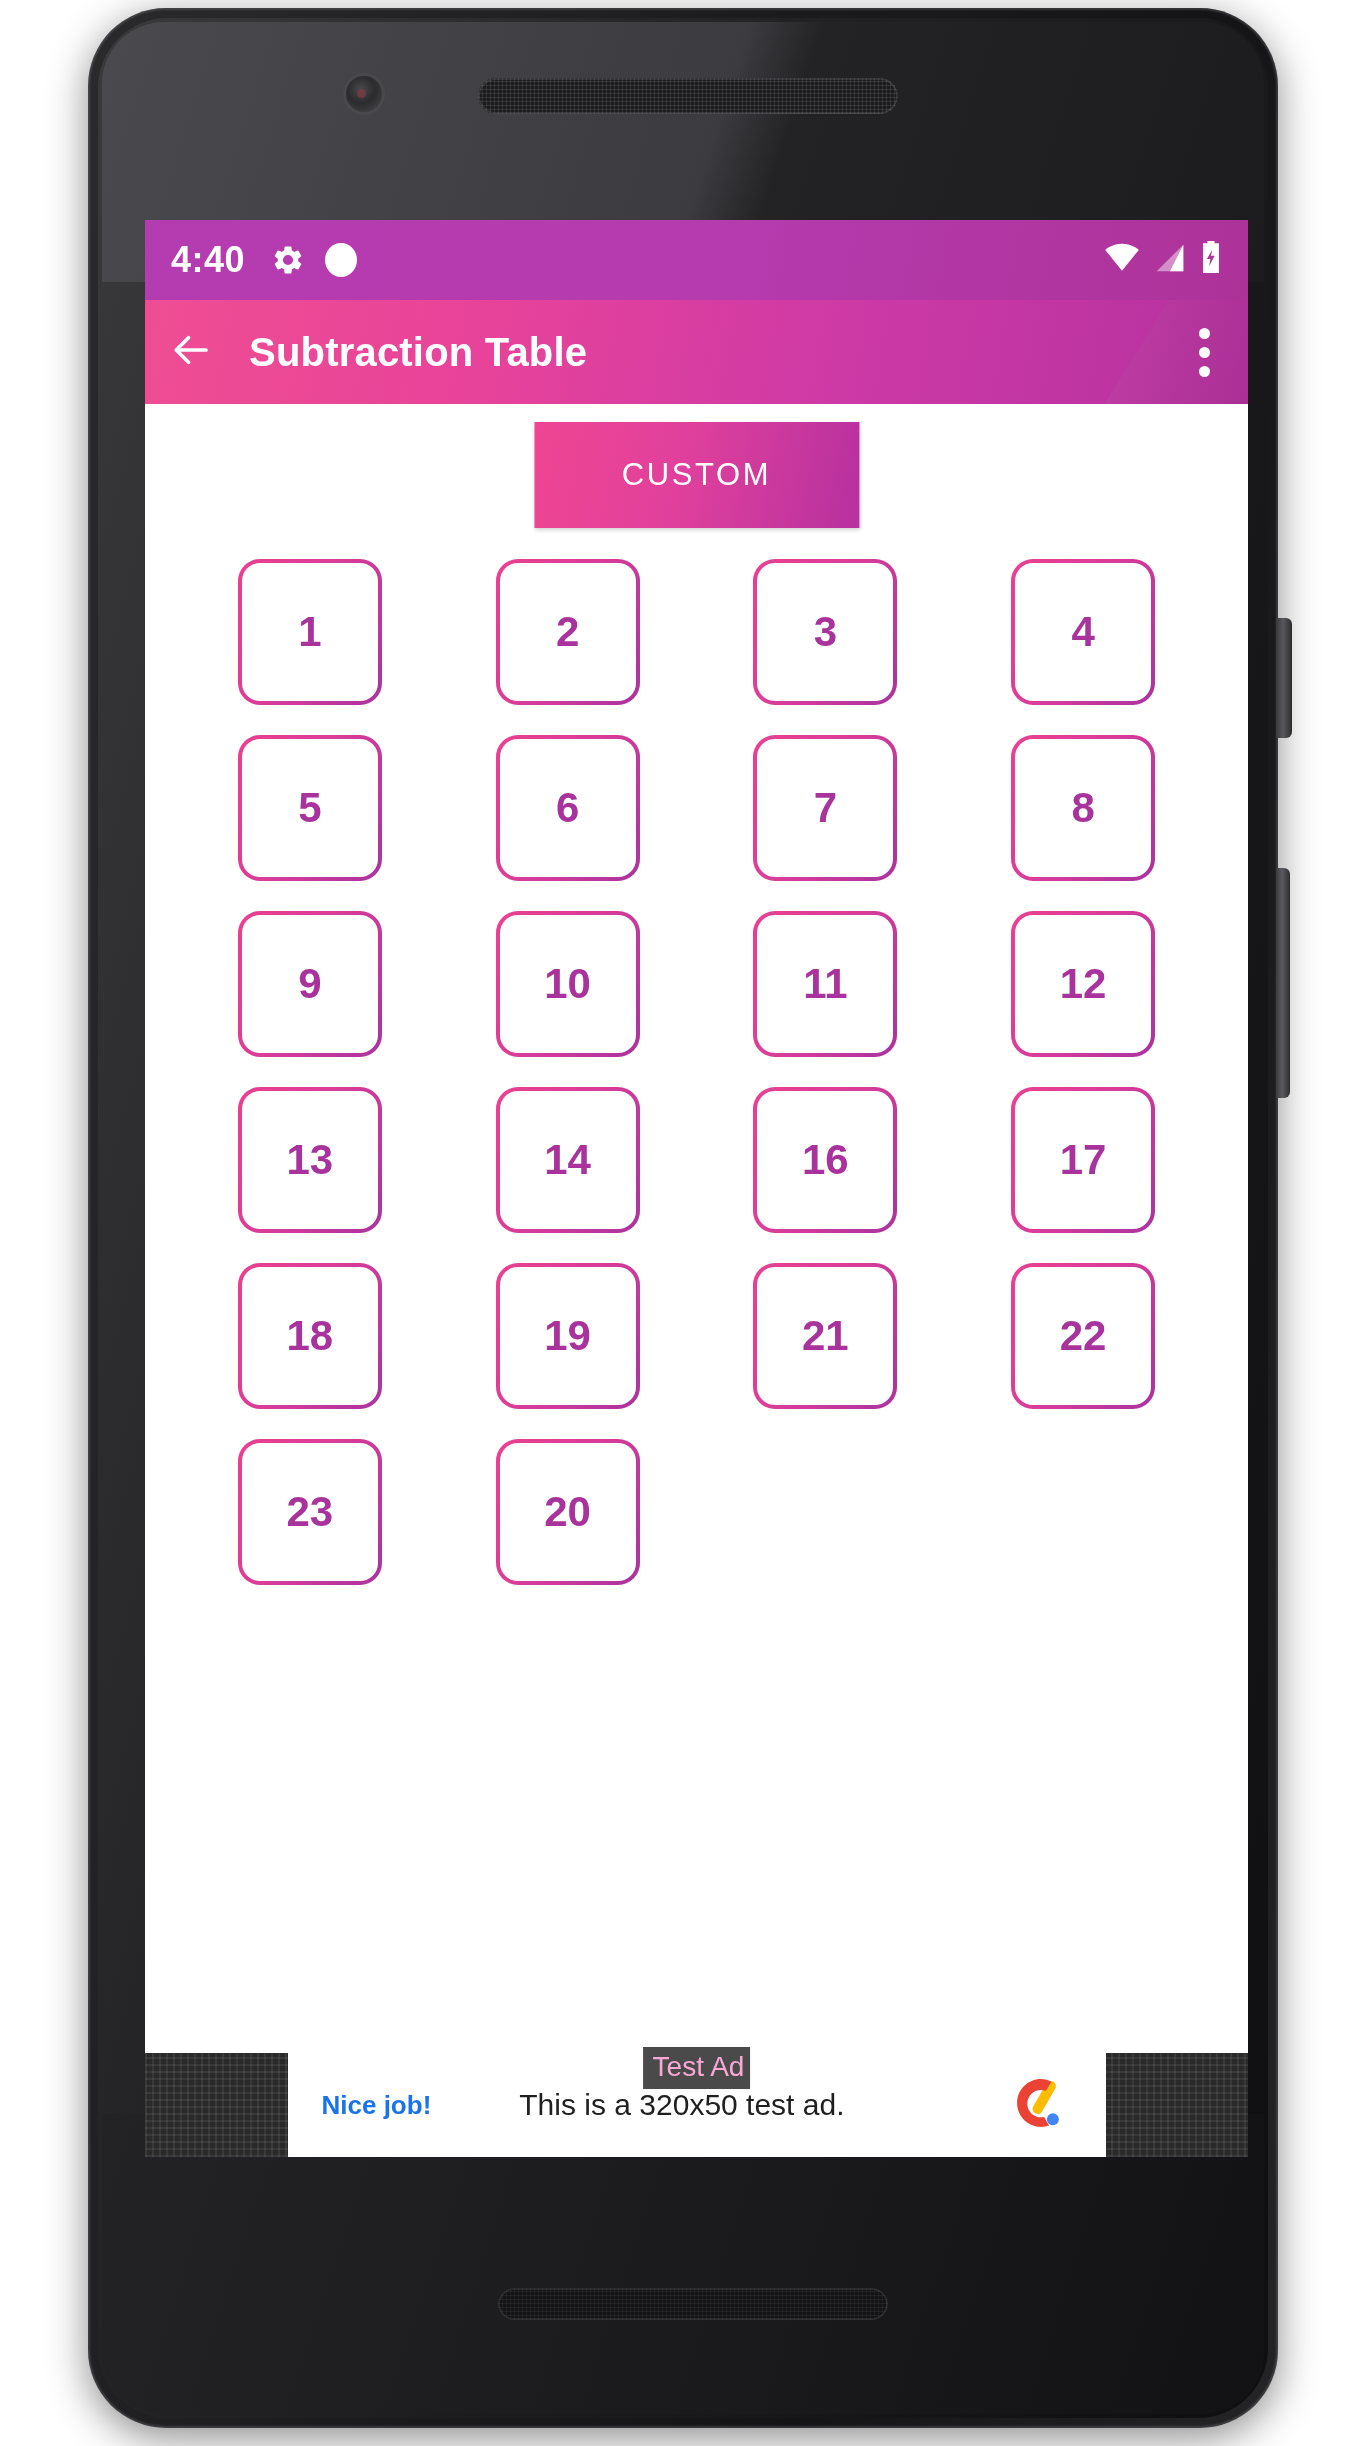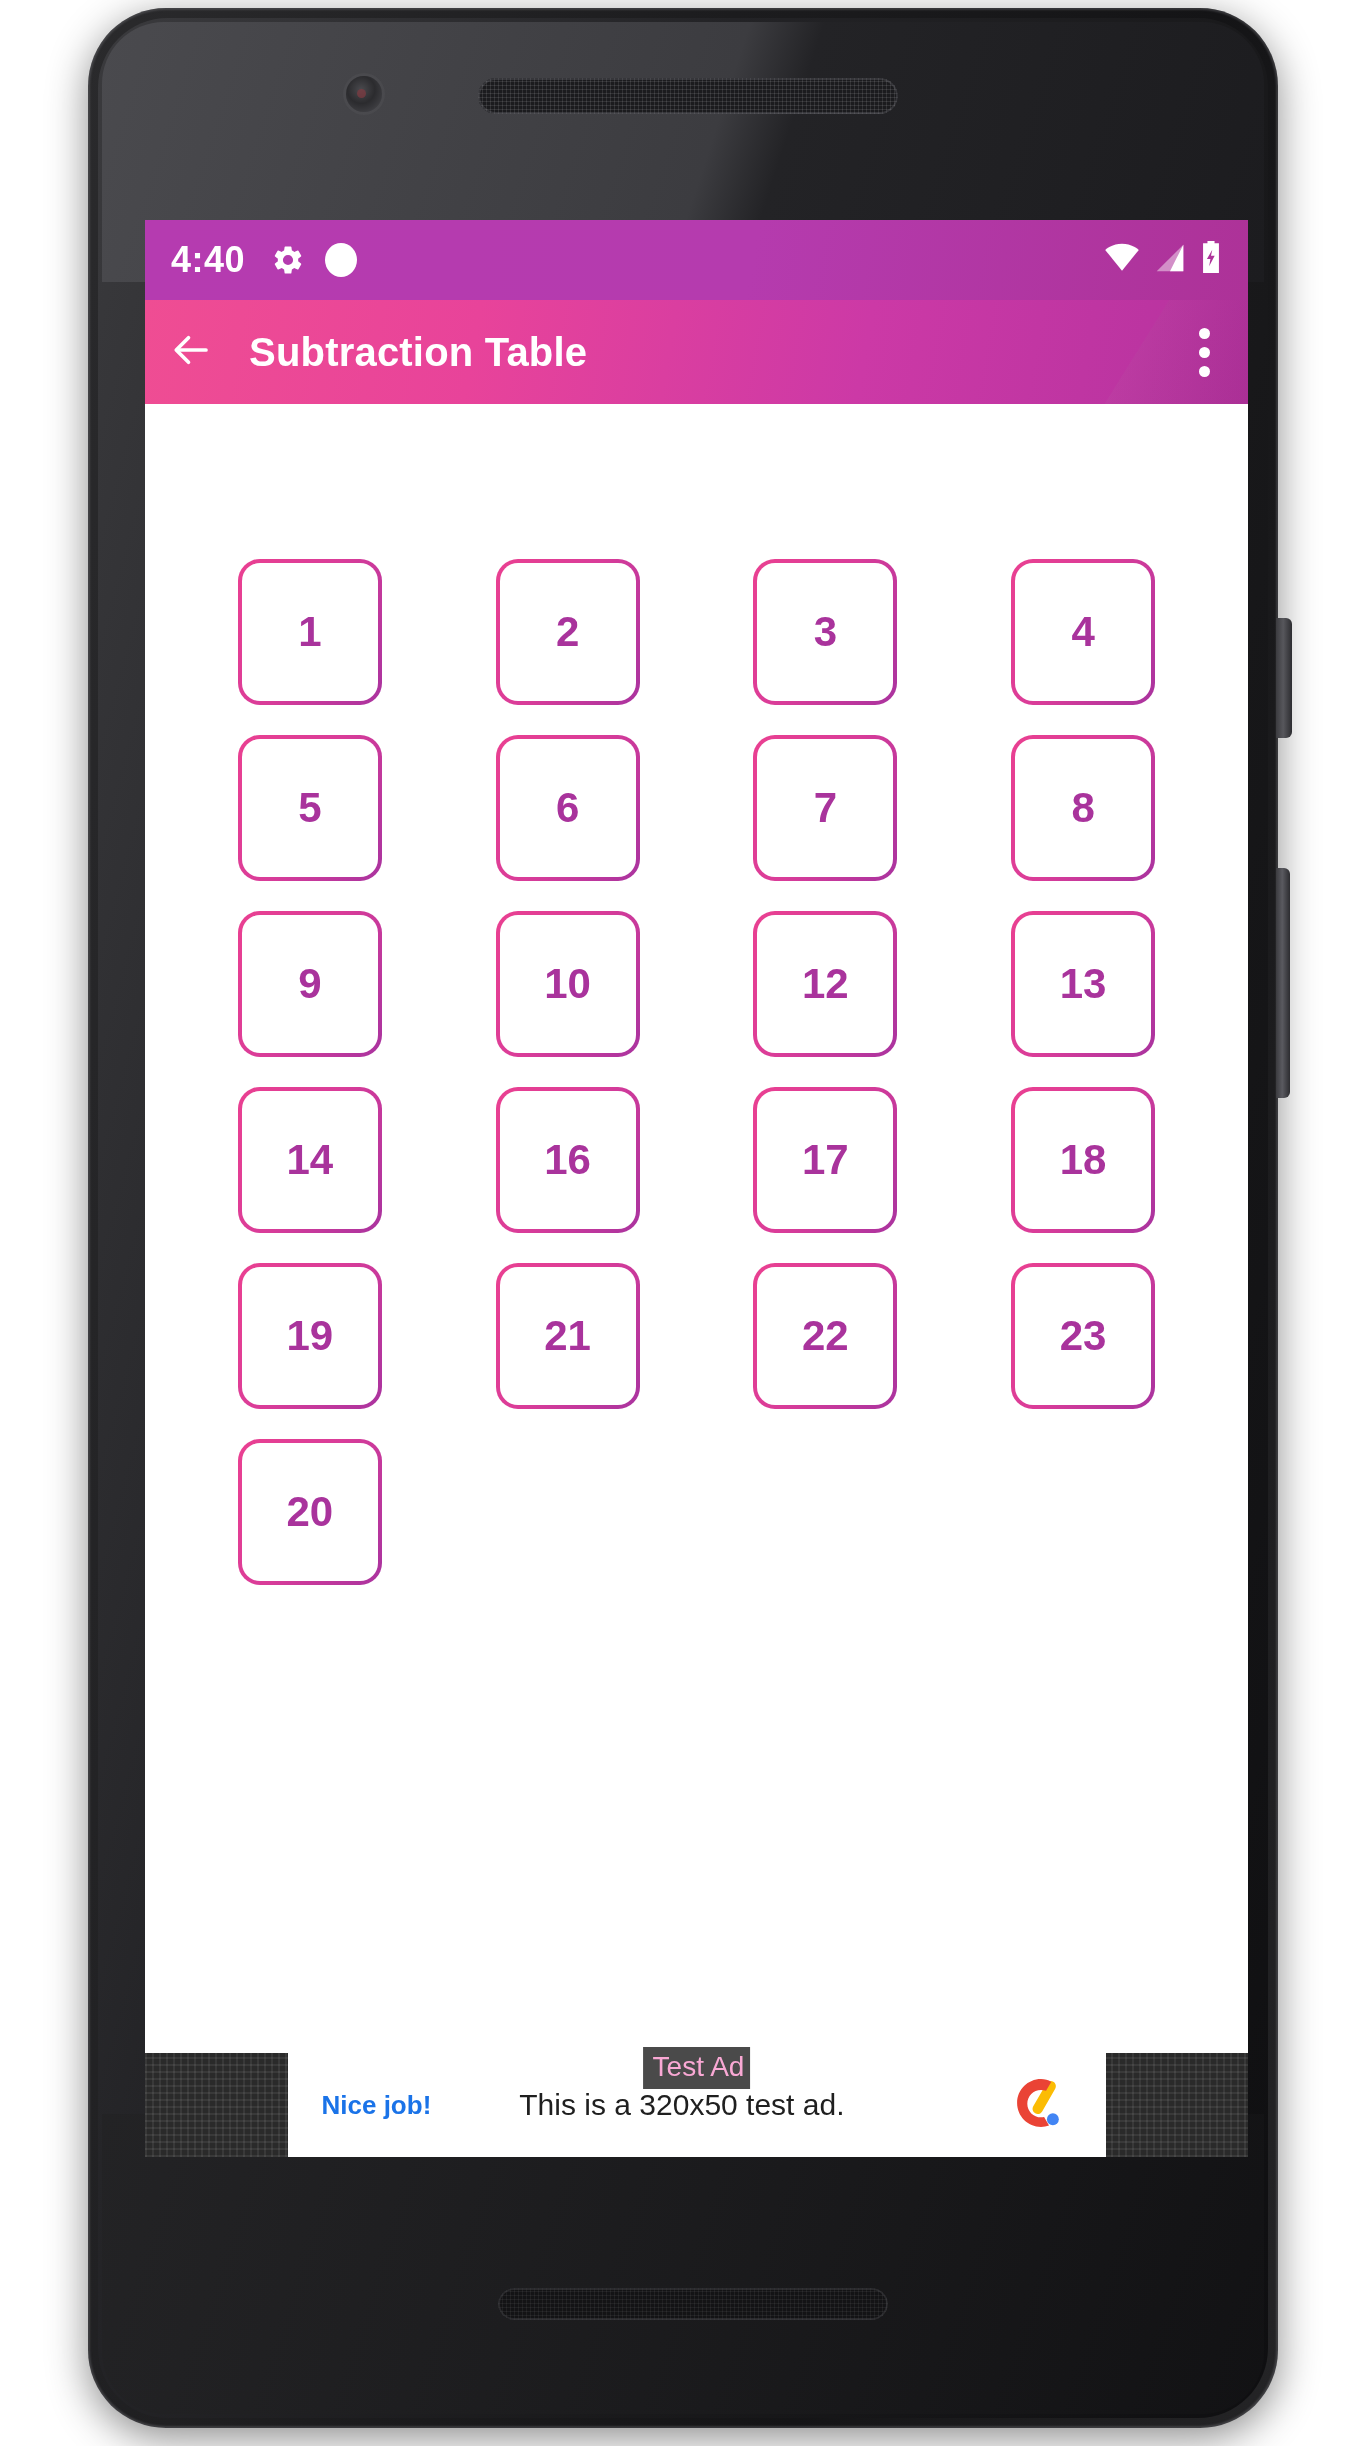--- a/index.html
+++ b/index.html
@@ -379,20 +379,21 @@
     </span>
     <span id="app-bar-title">Subtraction Table</span>
     <span id="overflow-menu">
       <span class="dot"></span>
       <span class="dot"></span>
       <span class="dot"></span>
     </span>
   </div>
 
   <div id="content">
+    <div id="custom-button">CUSTOM</div>
     <div id="number-grid">
         <div class="num-cell">
           <span class="num-label">1</span>
         </div>
         <div class="num-cell">
           <span class="num-label">2</span>
         </div>
         <div class="num-cell">
           <span class="num-label">3</span>
         </div>
@@ -409,20 +410,23 @@
           <span class="num-label">7</span>
         </div>
         <div class="num-cell">
           <span class="num-label">8</span>
         </div>
         <div class="num-cell">
           <span class="num-label">9</span>
         </div>
         <div class="num-cell">
           <span class="num-label">10</span>
+        </div>
+        <div class="num-cell">
+          <span class="num-label">11</span>
         </div>
         <div class="num-cell">
           <span class="num-label">12</span>
         </div>
         <div class="num-cell">
           <span class="num-label">13</span>
         </div>
         <div class="num-cell">
           <span class="num-label">14</span>
         </div>

